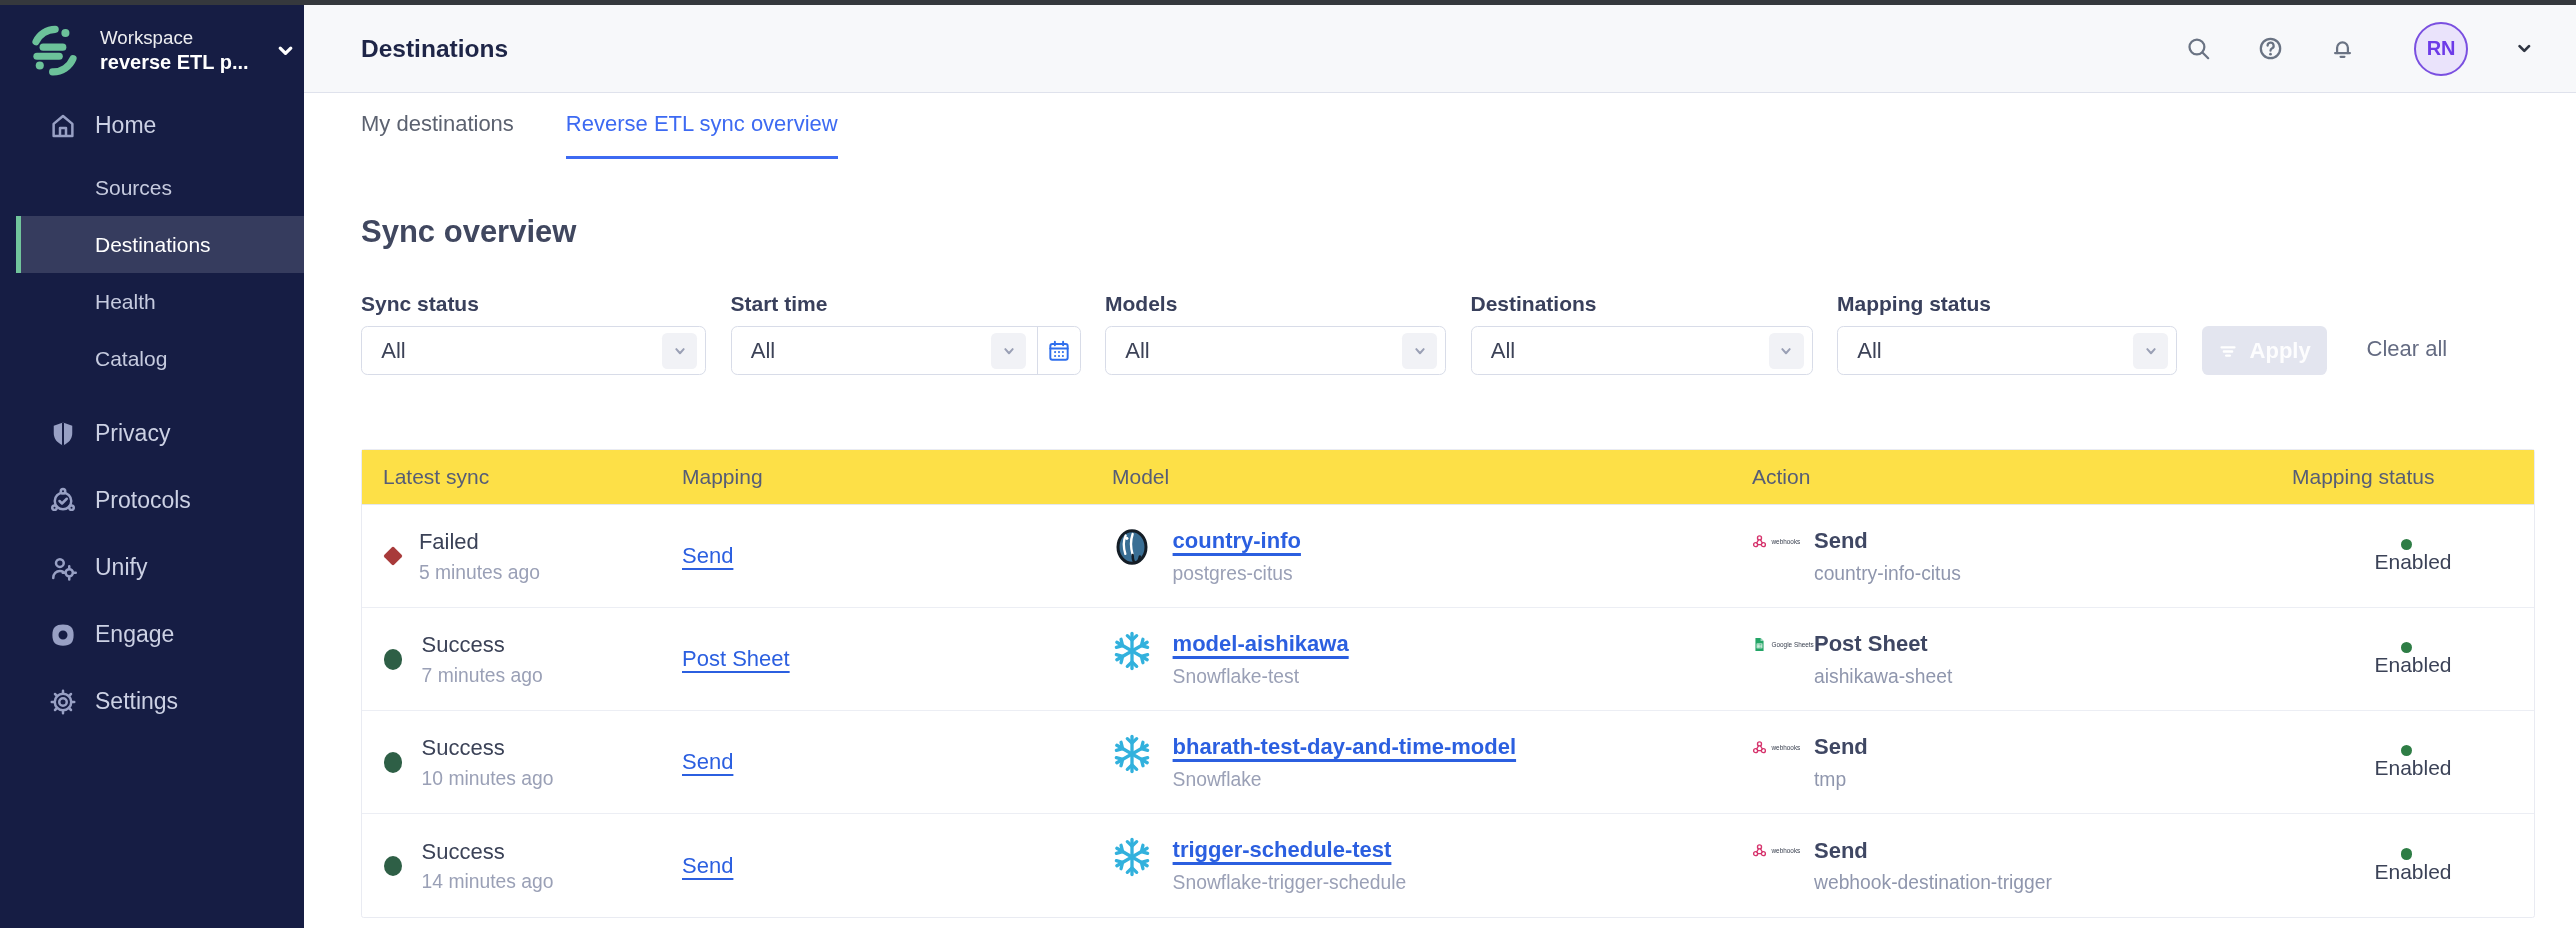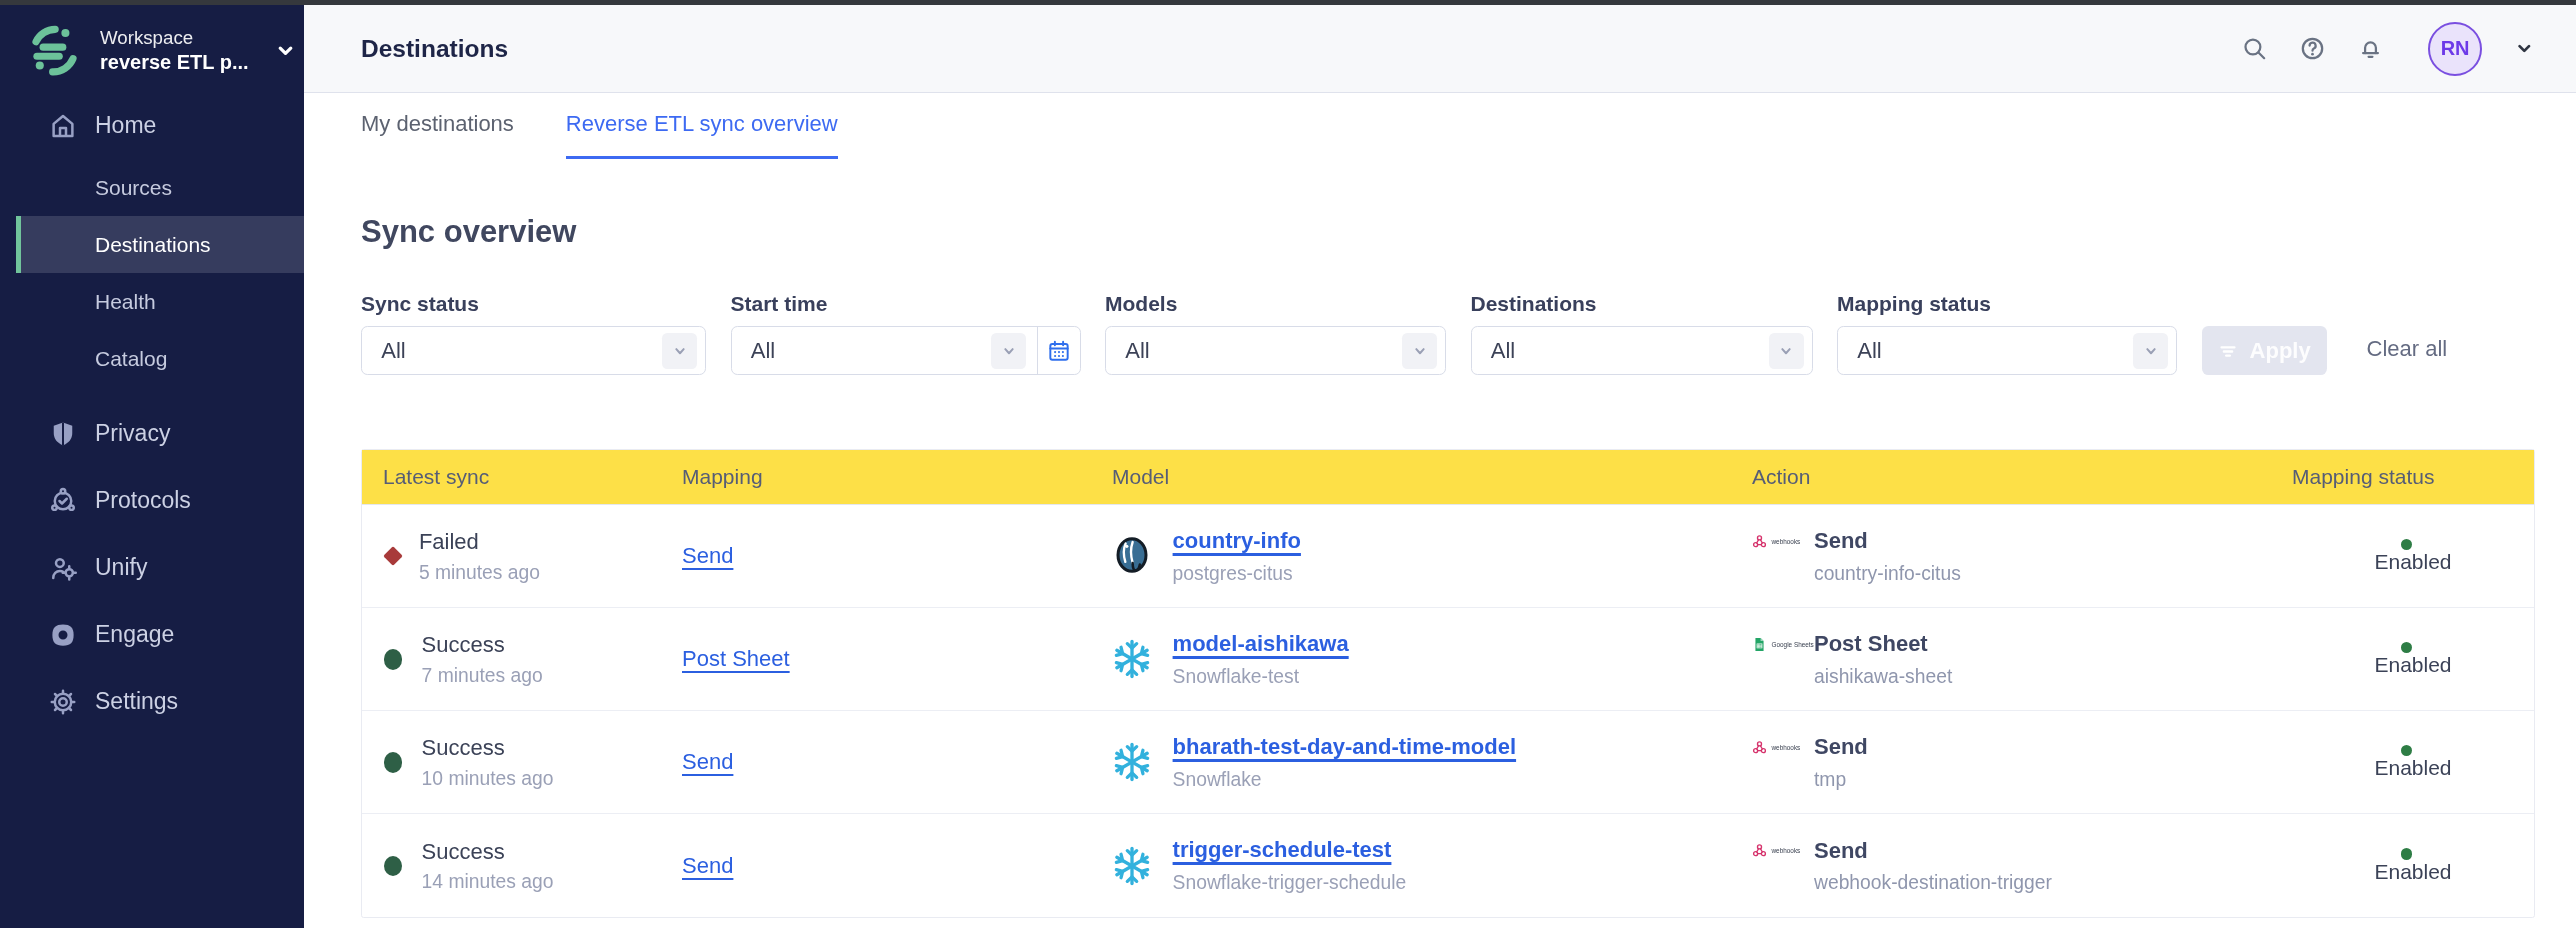--- a/index.html
+++ b/index.html
@@ -24,21 +24,21 @@
   .nav-sub { height:57px; display:flex; align-items:center; padding-left:79px; cursor:pointer; }
   .nav-sub .nav-label { font-size:21px; color:#c6cbdf; }
   .nav-sub.active { background:rgba(255,255,255,.14); border-left:5.2px solid #71c49c; padding-left:74px; }
   .nav-sub.active .nav-label { color:#fff; }
   .nav-gap { height:13px; }
 
   
   .content { position:absolute; top:5.2px; left:304px; right:0; bottom:0; background:#fff; }
   .page-header { height:88px; background:#f7f8fa; border-bottom:1.3px solid #dfe2ec; display:flex; align-items:center; padding:0 41px 0 57px; }
   .page-title { font-size:24.5px; font-weight:700; color:#1e2547; }
-  .header-actions { margin-left:auto; display:flex; align-items:center; gap:31px; }
+  .header-actions { margin-left:auto; display:flex; align-items:center; gap:45px; }
   .hicon { width:27px; height:27px; cursor:pointer; }
   .avatar { width:54px; height:54px; border-radius:50%; background:#eae3fb; border:2.6px solid #7a4fe0; color:#6d3ae8; font-weight:700; font-size:20px; display:flex; align-items:center; justify-content:center; margin-left:13px; cursor:pointer; flex:none; }
   .acct-chev { width:20.6px; height:20.6px; margin-left:1.3px; cursor:pointer; }
 
   .tabs { display:flex; gap:52px; padding:18px 0 0 57px; }
   .tab { font-size:22px; color:#5c6270; padding-bottom:19.3px; cursor:pointer; }
   .tab.active { color:#3d6af2; border-bottom:3.9px solid #3d6af2; }
 
   .heading { margin:55px 0 0 57px; font-size:31px; font-weight:700; color:#40475f; }
 
@@ -68,21 +68,21 @@
 
   .c-sync { display:flex; align-items:center; }
   .st-icon { flex:none; margin-right:19.3px; }
   .st-icon.failed { width:14px; height:14px; background:#a83a3a; transform:rotate(45deg); border-radius:1.9px; margin-left:2.6px; }
   .st-icon.success { width:18.7px; height:20.6px; background:#2e5f46; border-radius:50%; margin-left:0.6px; }
   .st-title { font-size:22px; color:#3b4257; }
   .st-time { font-size:19.3px; color:#9aa0b6; margin-top:6.4px; }
 
   .link { font-size:22px; color:#2b5fe0; text-decoration:underline; text-decoration-thickness:1.9px; text-underline-offset:5.2px; cursor:pointer; }
   .m-name { font-weight:700; text-decoration-thickness:2.6px; }
-  .c-model { display:flex; align-items:center; }
+  .c-model { display:flex; }
   .model-icon { width:40px; height:40px; margin-right:20.6px; flex:none; }
   .m-sub { font-size:19.3px; color:#9aa0b6; margin-top:9px; }
 
   .c-action { display:flex; align-items:flex-start; }
   .a-logo { display:flex; align-items:center; gap:4.5px; width:62px; flex:none; margin-top:5.2px; }
   .a-logo svg { width:15px; height:15px; flex:none; }
   .a-logo-label { font-size:6.4px; color:#3a4150; white-space:nowrap; }
   .a-name { font-size:22px; font-weight:700; color:#3f4763; line-height:1.2; }
   .a-sub { font-size:19.3px; color:#8f96ad; margin-top:7.7px; }
 

